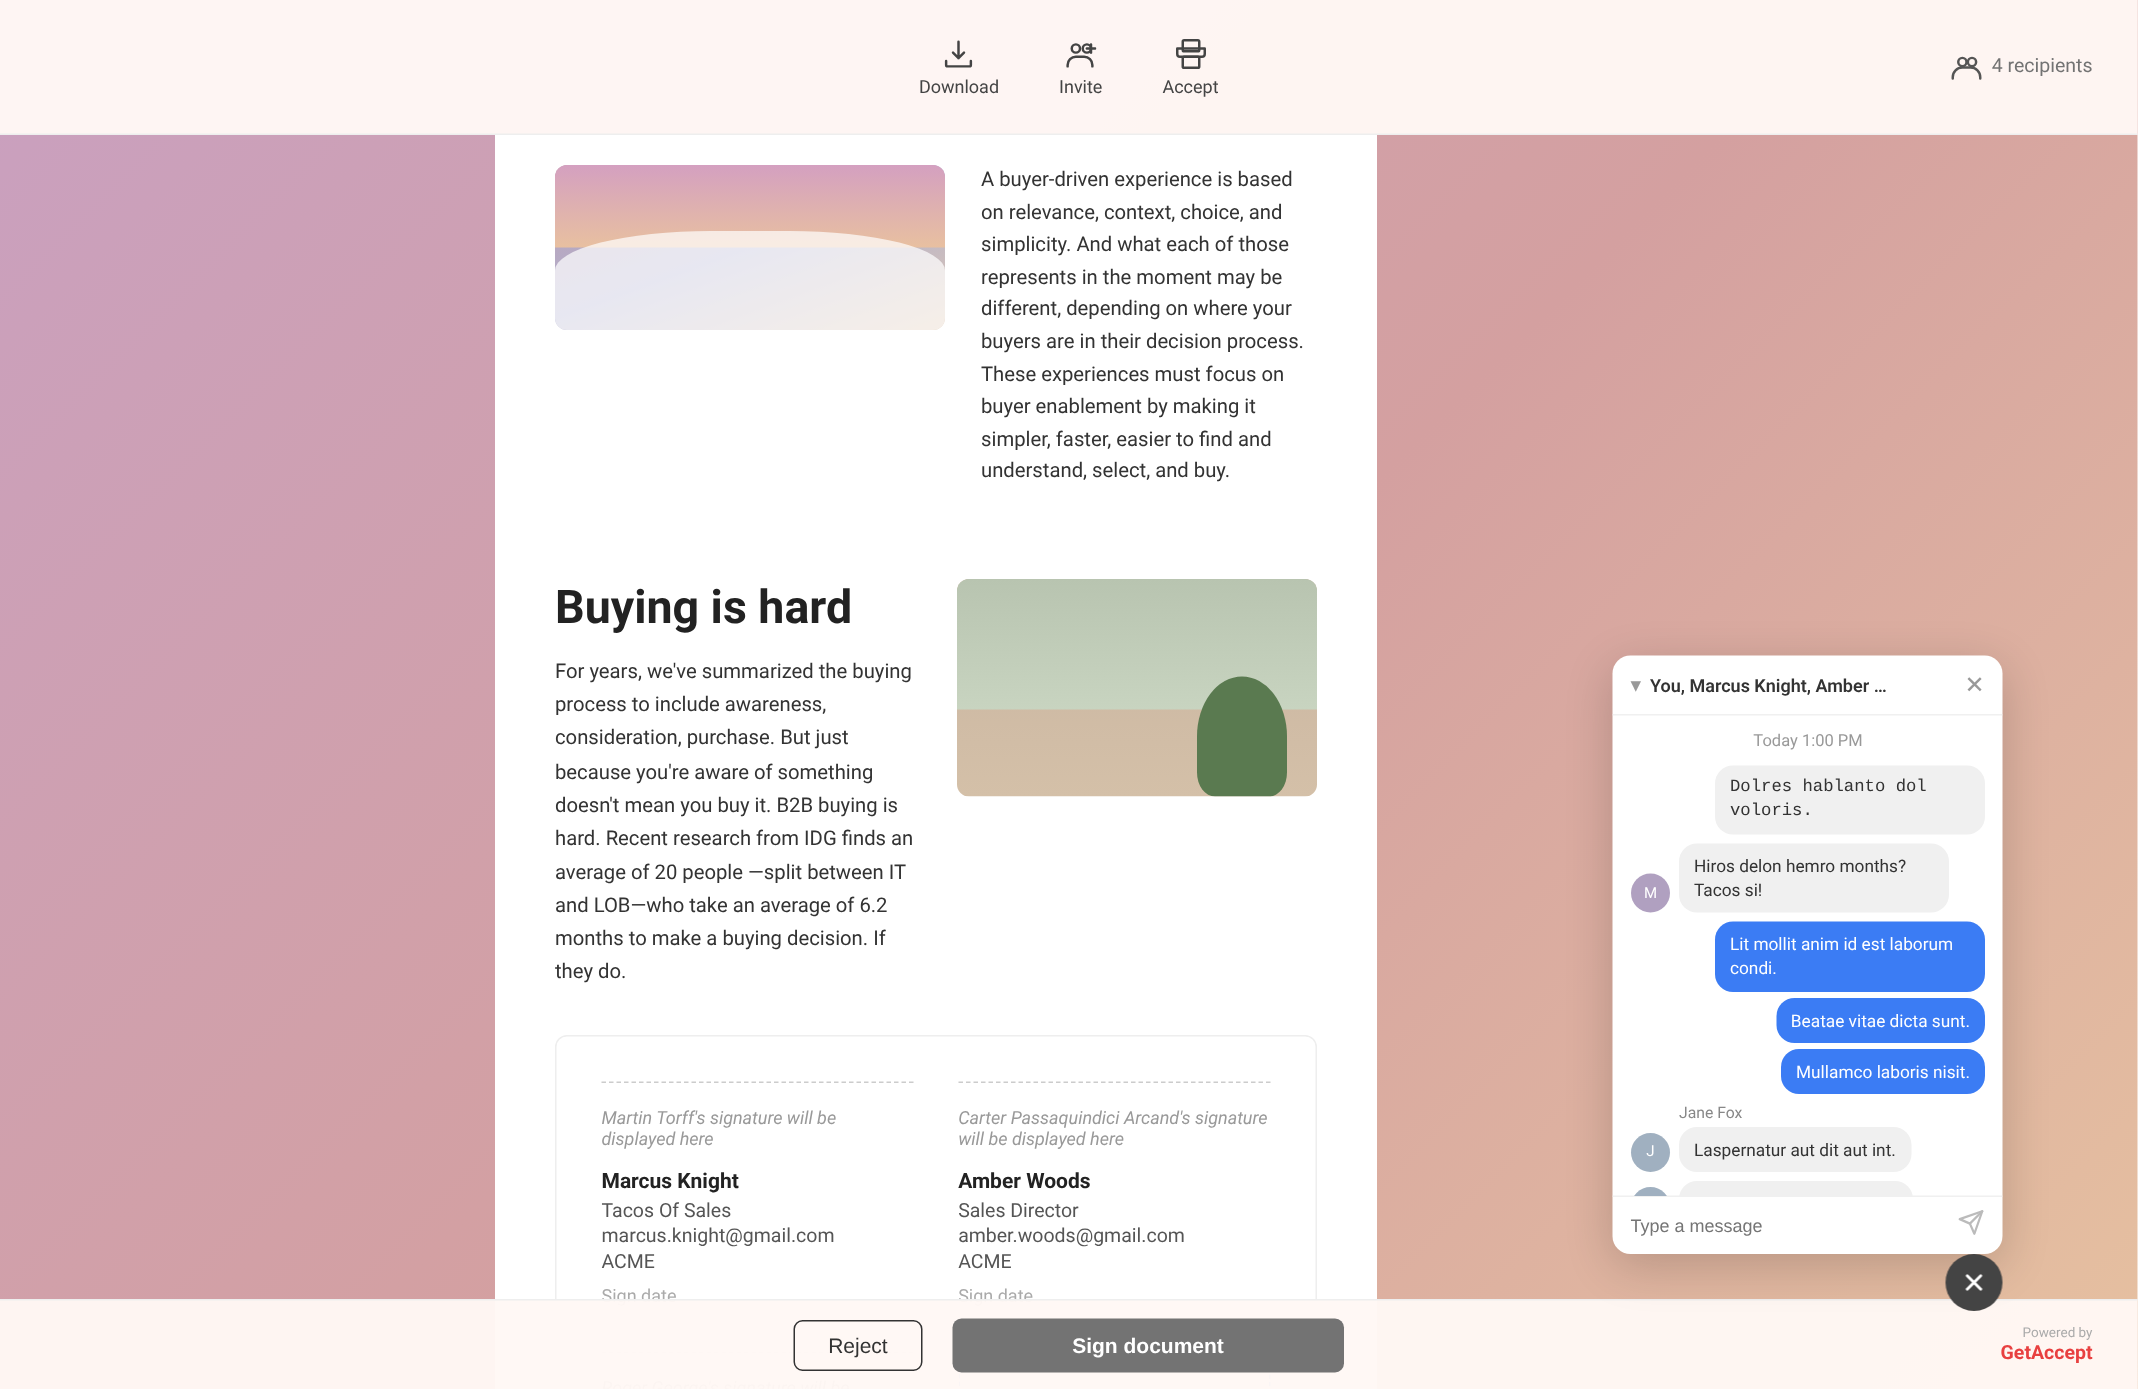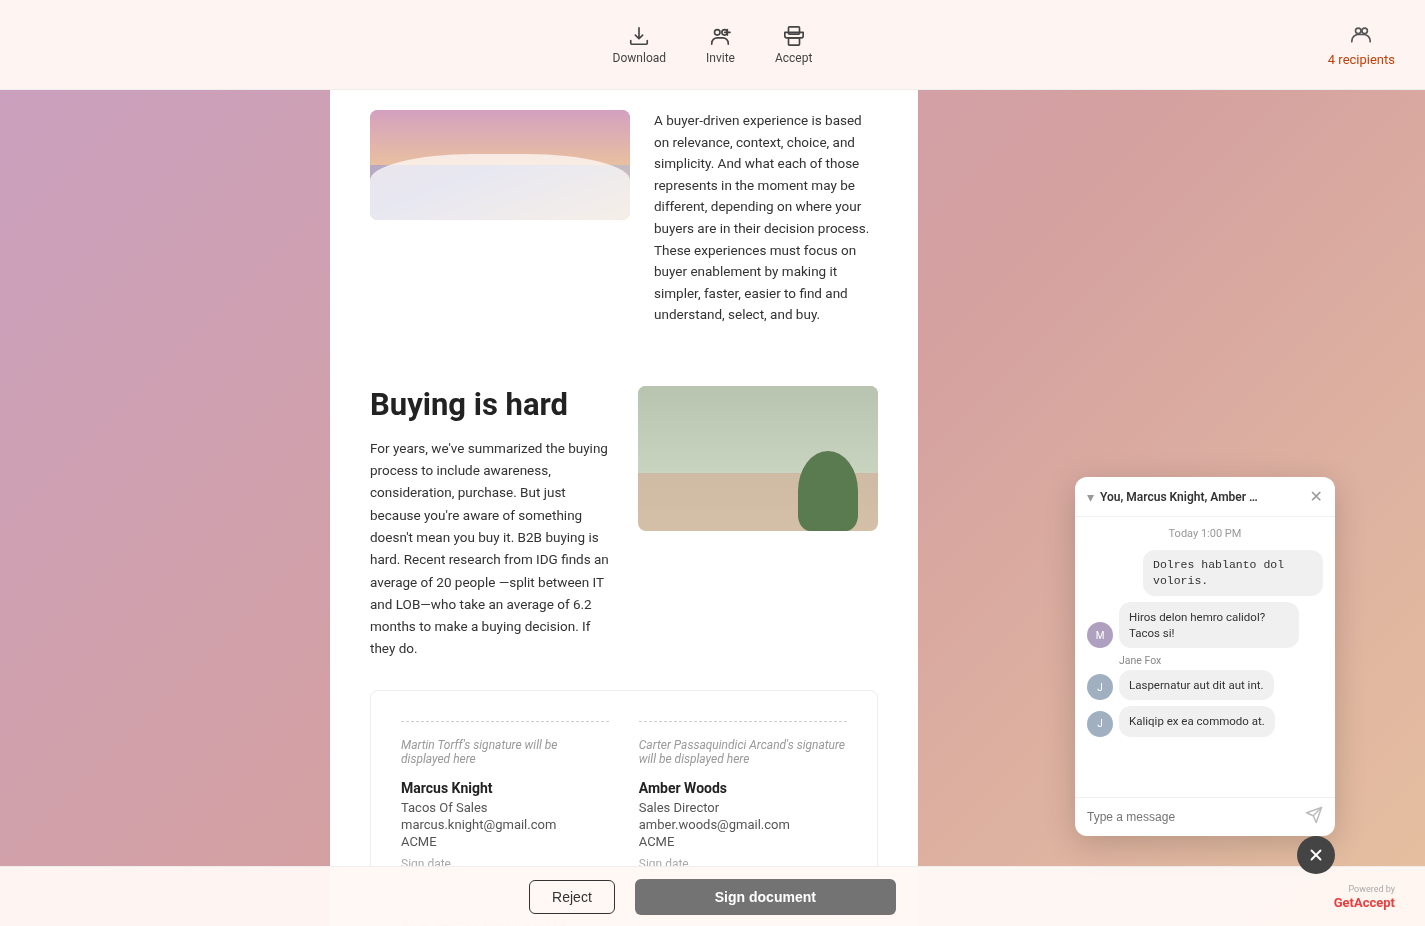--- a/index.html
+++ b/index.html
@@ -26,24 +26,23 @@
       border-bottom: 1px solid #eee;
     }
     .toolbar-right {
       position: absolute;
       right: 30px;
       top: 50%;
       transform: translateY(-50%);
       display: flex;
       align-items: center;
       gap: 8px;
-      color: #c2410c;
+      color: #737373;
       font-size: 13px;
       cursor: pointer;
-      flex-direction: column;
     }
     .toolbar-item {
       display: flex;
       flex-direction: column;
       align-items: center;
       gap: 4px;
       cursor: pointer;
       color: #444;
       font-size: 12px;
     }
@@ -561,23 +560,28 @@
   </div>
   <div class="chat-messages">
     <div class="chat-date-label">Today 1:00 PM</div>
 
     <div class="chat-msg-row outgoing">
       <div class="bubble gray">Dolres hablanto dol voloris.</div>
     </div>
 
     <div class="chat-msg-row incoming">
       <div class="chat-avatar" style="background:#b0a0c0;">M</div>
-      <div class="bubble gray">Hiros delon hemro calidol? Tacos si!</div>
-    </div>
-
+      <div class="bubble gray">Hiros delon hemro months? Tacos si!</div>
+    </div>
+
+    <div style="display:flex; flex-direction:column; align-items:flex-end; gap:4px; margin-bottom:6px;">
+      <div class="bubble blue">Lit mollit anim id est laborum condi.</div>
+      <div class="bubble blue">Beatae vitae dicta sunt.</div>
+      <div class="bubble blue">Mullamco laboris nisit.</div>
+    </div>
 
     <div class="chat-sender-name">Jane Fox</div>
     <div class="chat-msg-row incoming">
       <div class="chat-avatar" style="background:#a0b0c0;">J</div>
       <div class="bubble gray">Laspernatur aut dit aut int.</div>
     </div>
     <div class="chat-msg-row incoming" style="margin-top:4px;">
       <div class="chat-avatar" style="background:#a0b0c0;">J</div>
       <div class="bubble gray">Kaliqip ex ea commodo at.</div>
     </div>

